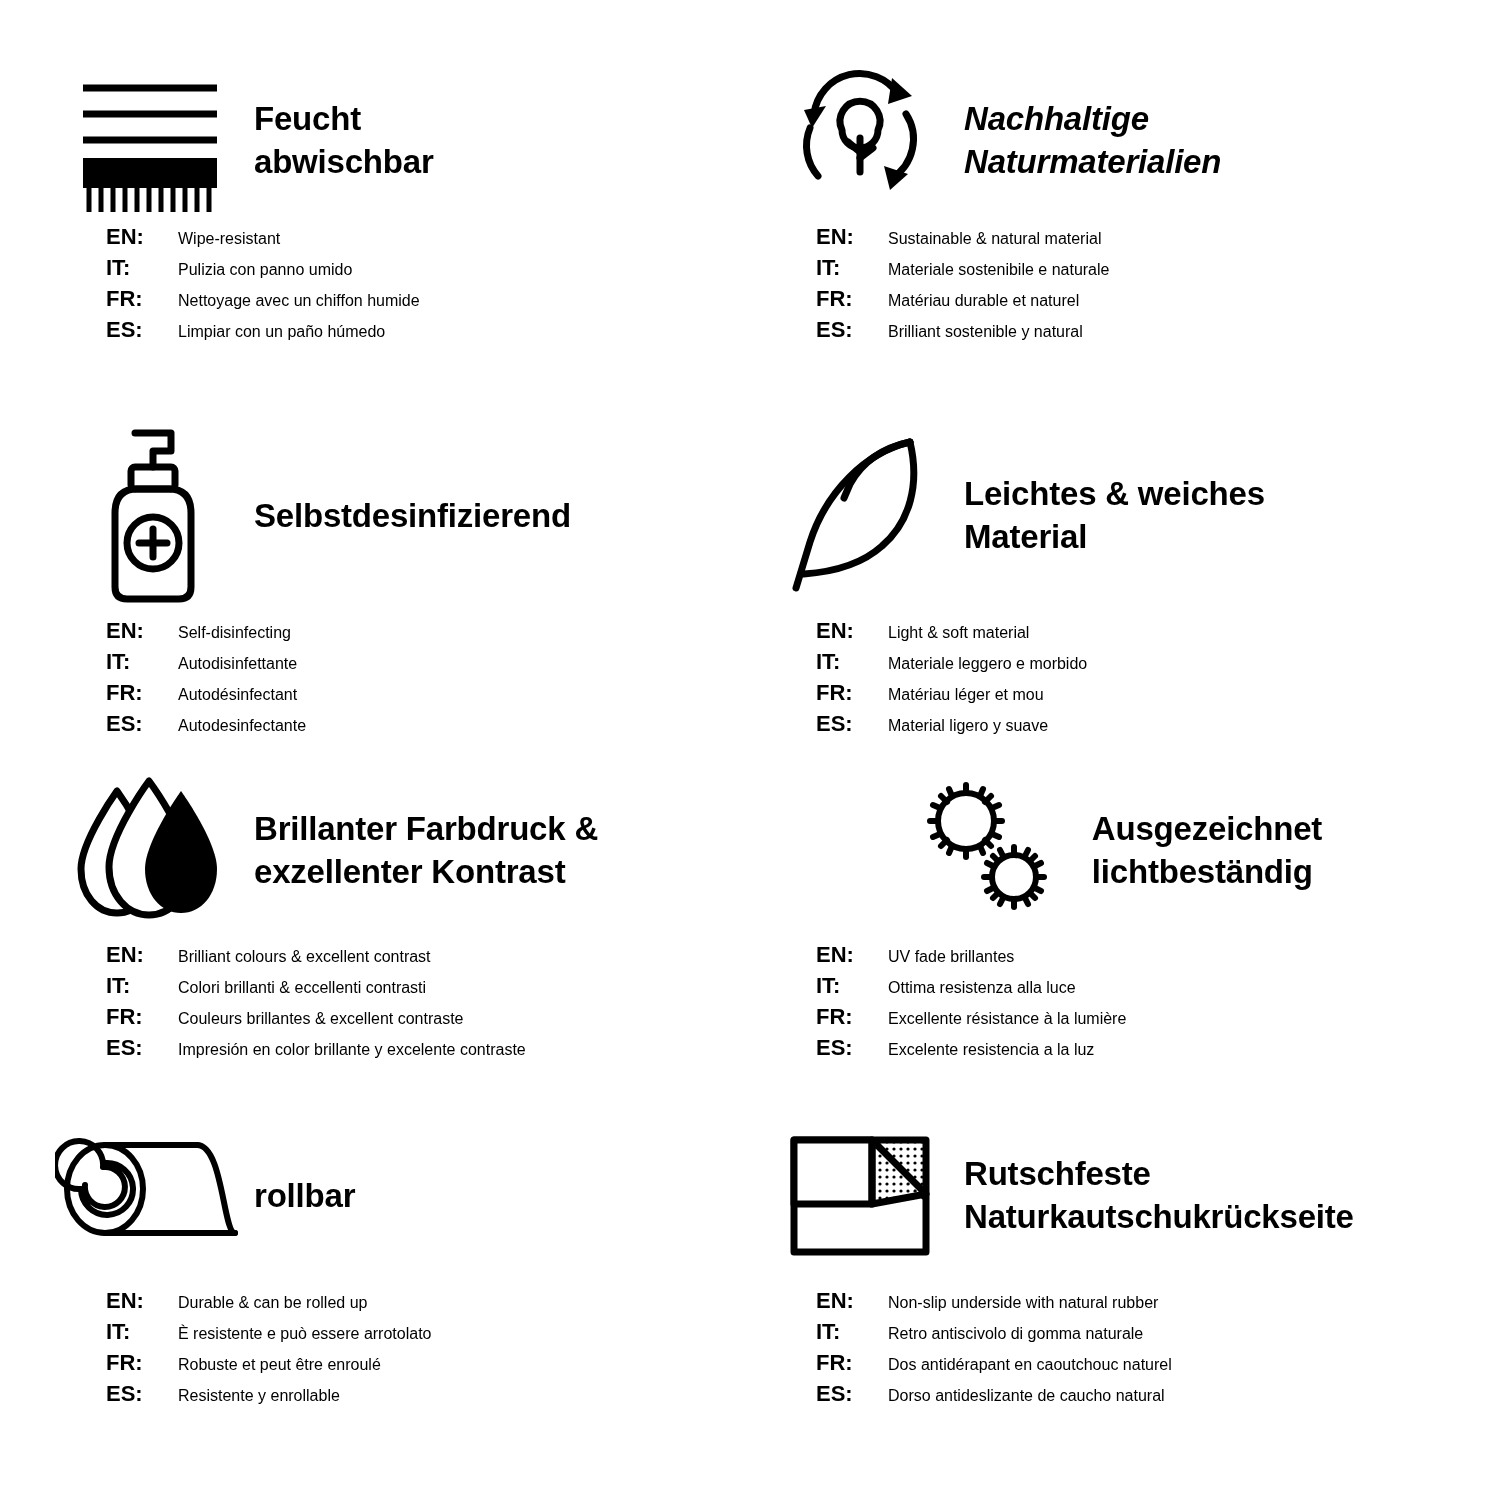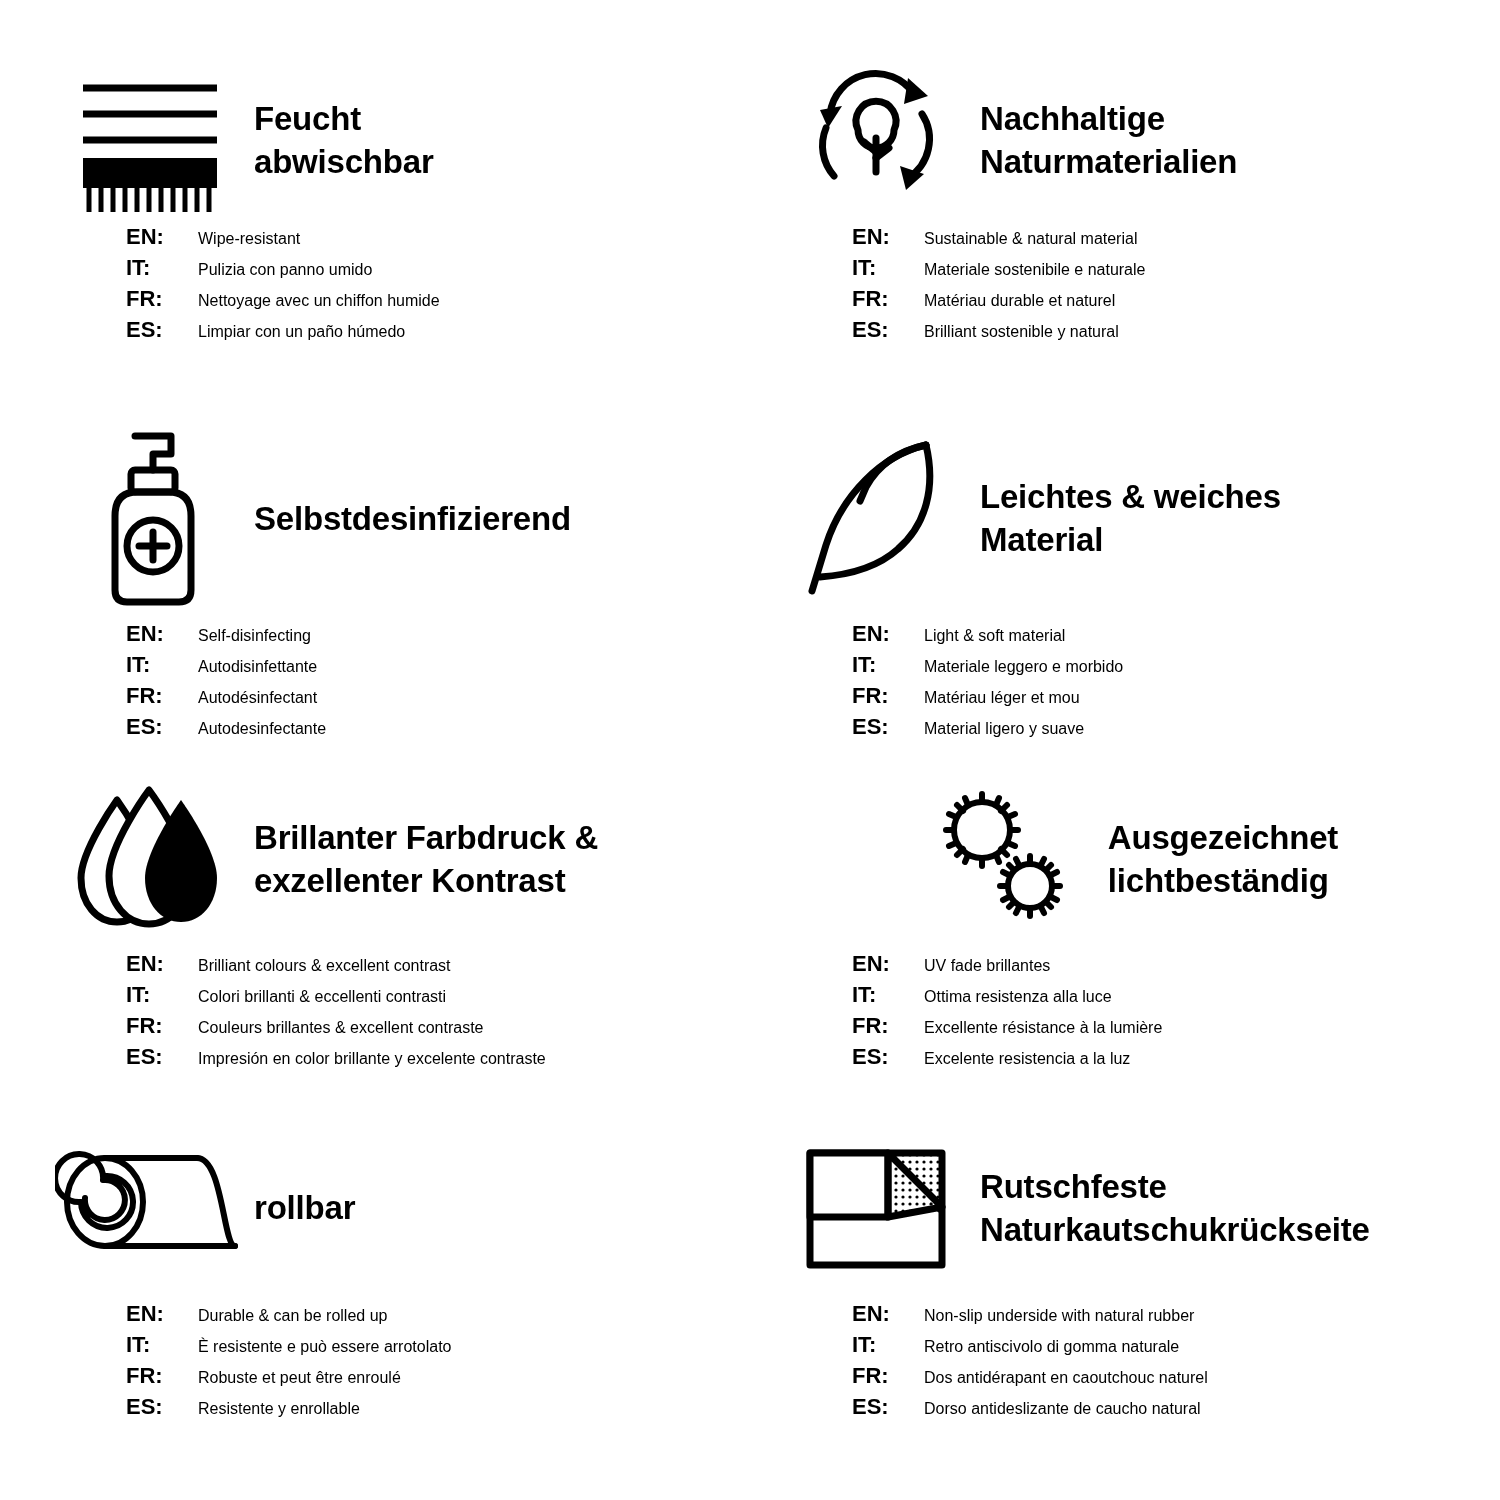--- a/index.html
+++ b/index.html
@@ -22,21 +22,20 @@
     padding: 60px 40px 40px 40px;
   }
   .grid {
     display: grid;
     grid-template-columns: 710px 710px;
     grid-template-rows: repeat(4, 1fr);
     column-gap: 0px;
     row-gap: 0px;
     width: 1420px;
     height: 1400px;
-    gap: 16px;
   }
   .feature {
     position: relative;
     box-sizing: border-box;
     padding: 6px 10px 6px 10px;
   }
   .feature-head {
     display: flex;
     align-items: center;
     min-height: 150px;
@@ -68,32 +67,31 @@
   .lang-row {
     display: flex;
     align-items: baseline;
     line-height: 1.0;
     margin-bottom: 9px;
   }
   .lang-code {
     flex: 0 0 72px;
     font-size: 22px;
     font-weight: 700;
-    margin-left: 20px;
   }
   .lang-text {
     font-size: 16px;
     font-weight: 400;
   }
   
   .f-wipe .icon-box { height: 150px; }
   .f-disinfect .feature-head { min-height: 200px; }
   .f-color .feature-head { min-height: 170px; }
   .f-durable .feature-head { min-height: 160px; }
-  .f-sustain .feature-head { min-height: 150px; }
+  .f-sustain .feature-head { min-height: 150px; font-style: italic; }
   .f-light .feature-head { min-height: 200px; }
   .f-uv .feature-head { min-height: 170px; justify-content: center; }
   .f-nonslip .feature-head { min-height: 160px; }
   .f-disinfect .langs, .f-light .langs { margin-top: 4px; }
   .f-color .langs, .f-uv .langs { margin-top: 8px; }
   .f-durable .langs, .f-nonslip .langs { margin-top: 14px; }
 </style>
 </head>
 <body>
 

